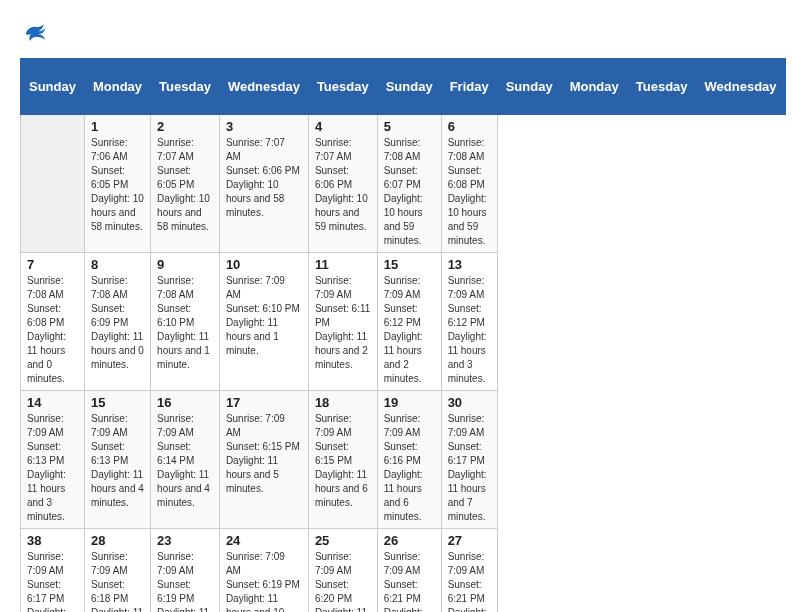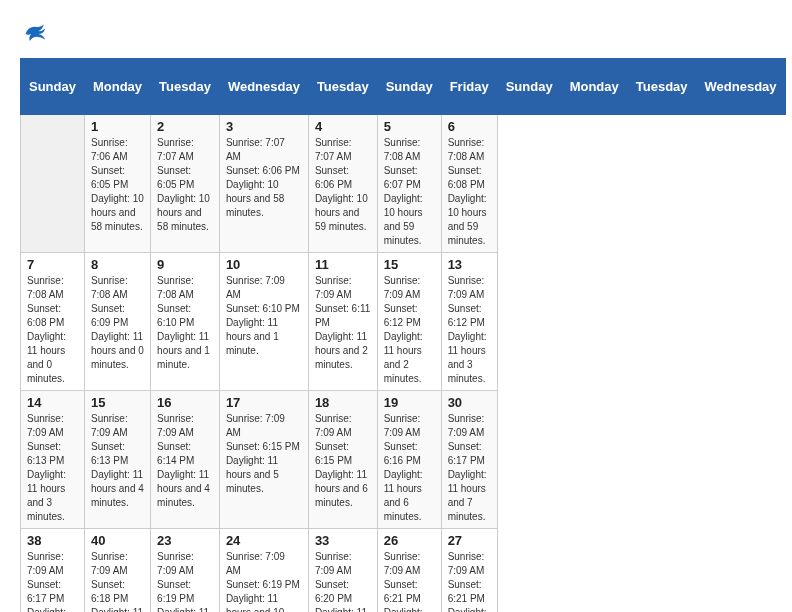--- a/index.html
+++ b/index.html
@@ -210,33 +210,33 @@
           <div class="day-number">30</div>
           <div class="day-info">Sunrise: 7:09 AM<br>Sunset: 6:17 PM<br>Daylight: 11 hours and 7 minutes.</div>
         </td>
       </tr>
       <tr>
         <td>
           <div class="day-number">38</div>
           <div class="day-info">Sunrise: 7:09 AM<br>Sunset: 6:17 PM<br>Daylight: 11 hours and 8 minutes.</div>
         </td>
         <td>
-          <div class="day-number">40</div>
+          <div class="day-number">28</div>
           <div class="day-info">Sunrise: 7:09 AM<br>Sunset: 6:18 PM<br>Daylight: 11 hours and 8 minutes.</div>
         </td>
         <td>
           <div class="day-number">23</div>
           <div class="day-info">Sunrise: 7:09 AM<br>Sunset: 6:19 PM<br>Daylight: 11 hours and 9 minutes.</div>
         </td>
         <td>
           <div class="day-number">24</div>
           <div class="day-info">Sunrise: 7:09 AM<br>Sunset: 6:19 PM<br>Daylight: 11 hours and 10 minutes.</div>
         </td>
         <td>
-          <div class="day-number">33</div>
+          <div class="day-number">25</div>
           <div class="day-info">Sunrise: 7:09 AM<br>Sunset: 6:20 PM<br>Daylight: 11 hours and 10 minutes.</div>
         </td>
         <td>
           <div class="day-number">26</div>
           <div class="day-info">Sunrise: 7:09 AM<br>Sunset: 6:21 PM<br>Daylight: 11 hours and 11 minutes.</div>
         </td>
         <td>
           <div class="day-number">27</div>
           <div class="day-info">Sunrise: 7:09 AM<br>Sunset: 6:21 PM<br>Daylight: 11 hours and 12 minutes.</div>
         </td>

